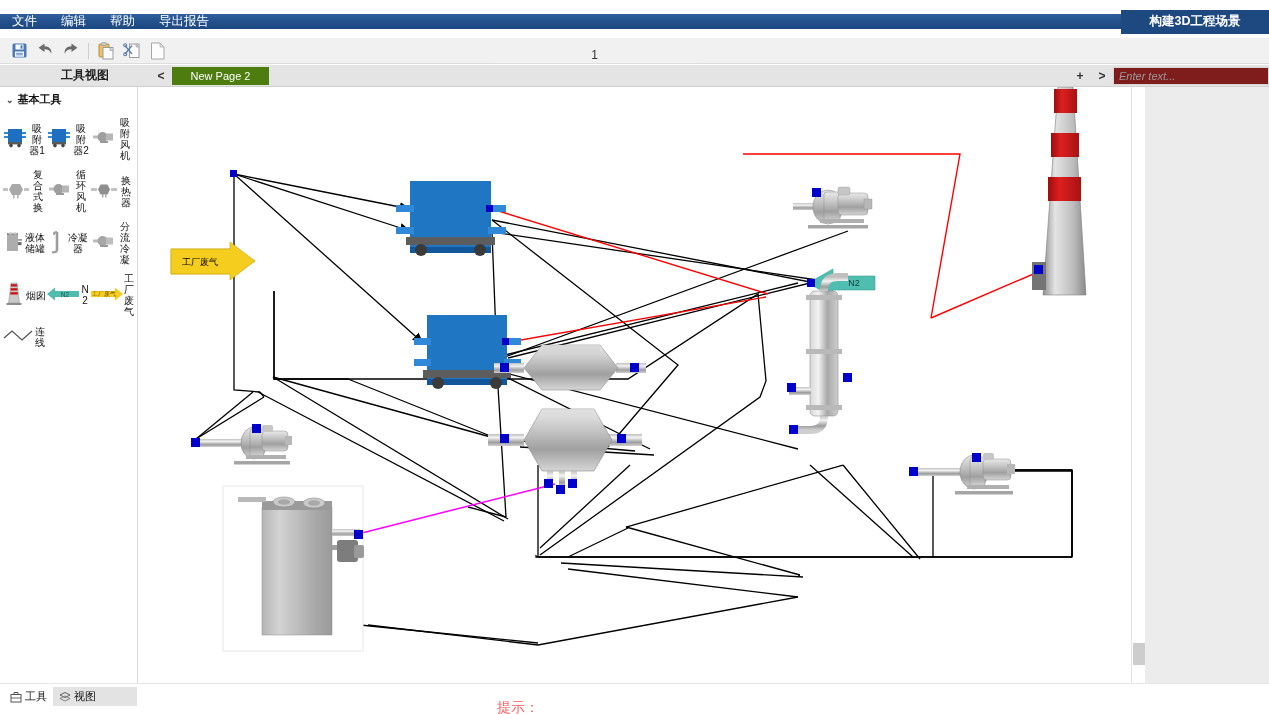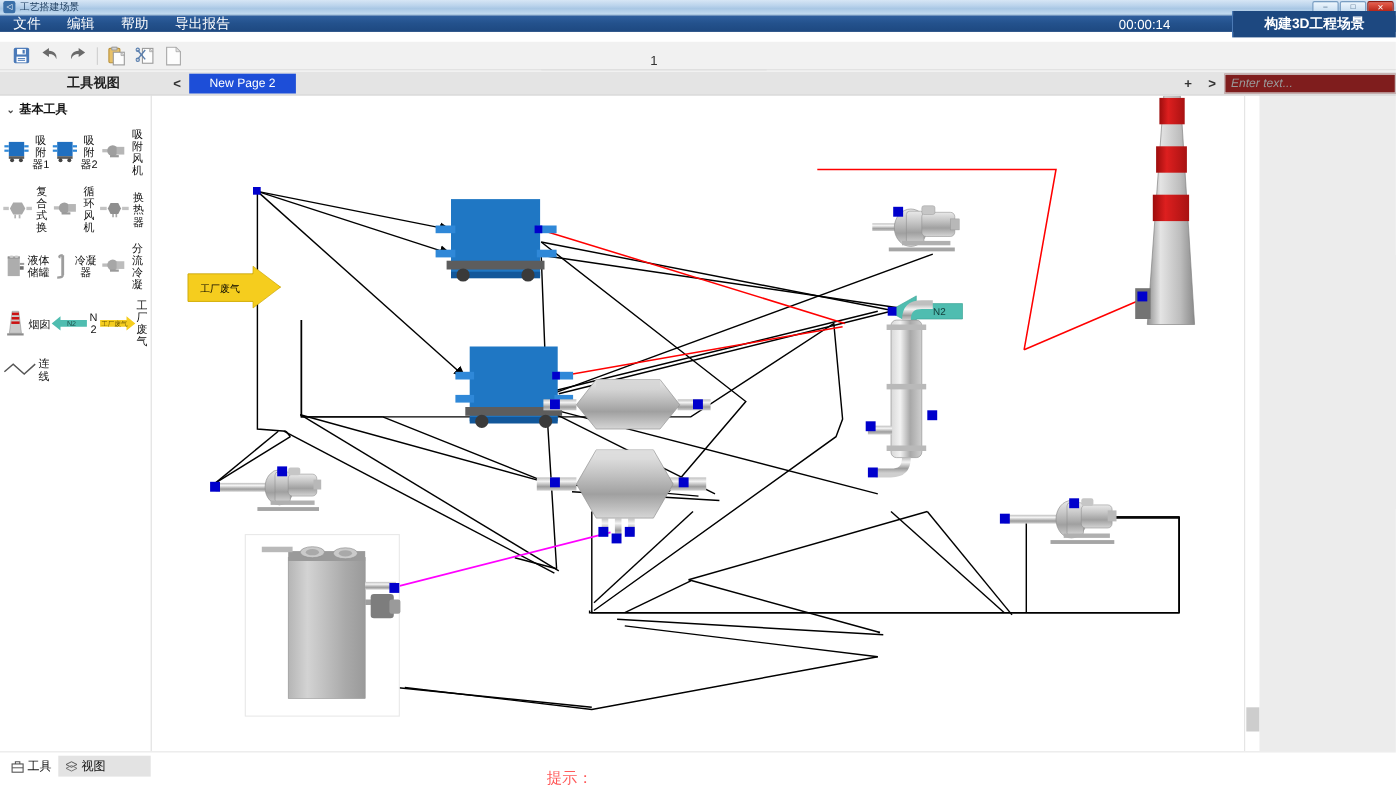--- a/index.html
+++ b/index.html
@@ -83,21 +83,21 @@
     background:#e4e4e4; border-bottom:1px solid #cfcfcf; display:flex; align-items:center;
   }
   .toolview-label {
     width:130px; text-align:center; font-size:12px; color:#222; font-weight:bold;margin-left:20px;
   }
   .arrow-btn {
     width:22px; text-align:center; font-size:12px; color:#333;
     font-weight:bold; cursor:pointer;
   }
   .page-tab {
-    background:#1d4ed8; color:#fff; font-size:11px;
+    background:#4d7c0f; color:#fff; font-size:11px;
     height:18px; min-width:97px; padding:0 10px;
     display:flex; align-items:center; justify-content:center; cursor:pointer;text-align:center;
   }
   .tabstrip-gap { flex:1; }
   .txtbox {
     width:156px; height:18px; background:#7f1d1d; border:1px solid #d5d5d5;
     font-size:11px; font-style:italic; color:#9a9a9a; padding:0 5px;
     display:flex; align-items:center; margin-right:0px;
   }
 
@@ -156,37 +156,27 @@
   .hint {
     position:absolute; left:497px; top:699px; font-size:14px;
     color:#ff5a5a; white-space:nowrap;
   }
 </style>
 </head>
 <body>
 
 <div id="app">
 
-  <div class="titlebar">
-    <div class="tb-icon">◁</div>
-    <div class="tb-title">工艺搭建场景</div>
-    <div class="wincontrols">
-      <div class="wc">–</div>
-      <div class="wc">□</div>
-      <div class="wc close">✕</div>
-    </div>
-  </div>
 
   <div class="menubar">
     <div class="menu-item">文件</div>
     <div class="menu-item">编辑</div>
     <div class="menu-item">帮助</div>
     <div class="menu-item">导出报告</div>
     <div class="menu-spacer"></div>
-    <div class="timer">00:00:14</div>
     <div class="mode-btn">构建3D工程场景</div>
   </div>
 
   <div class="toolbar">
     <div style="width:6px"></div>
     <div class="tbtn">
       <svg width="17" height="17" viewBox="0 0 17 17">
         <rect x="1.5" y="1.5" width="14" height="14" rx="1.5" fill="#4a79b8"></rect>
         <rect x="4.5" y="2.5" width="8" height="5" fill="#ffffff"></rect>
         <rect x="9.5" y="3.3" width="2" height="3.4" fill="#4a79b8"></rect>

